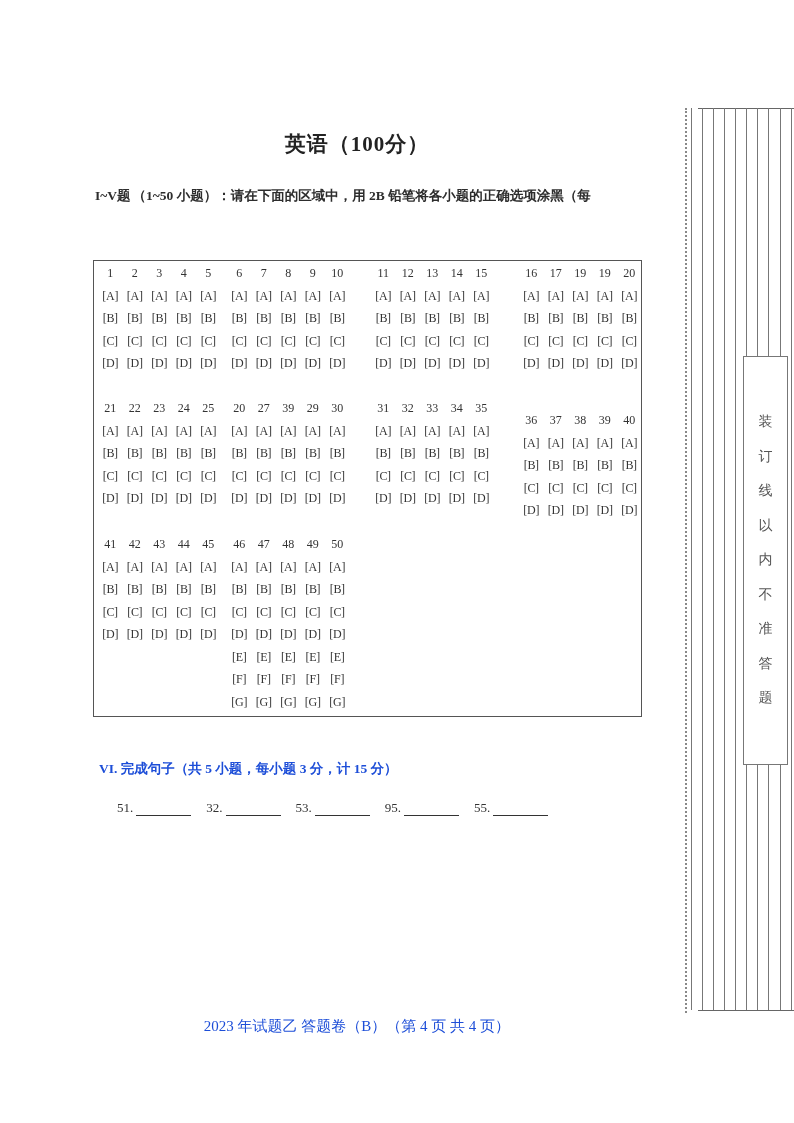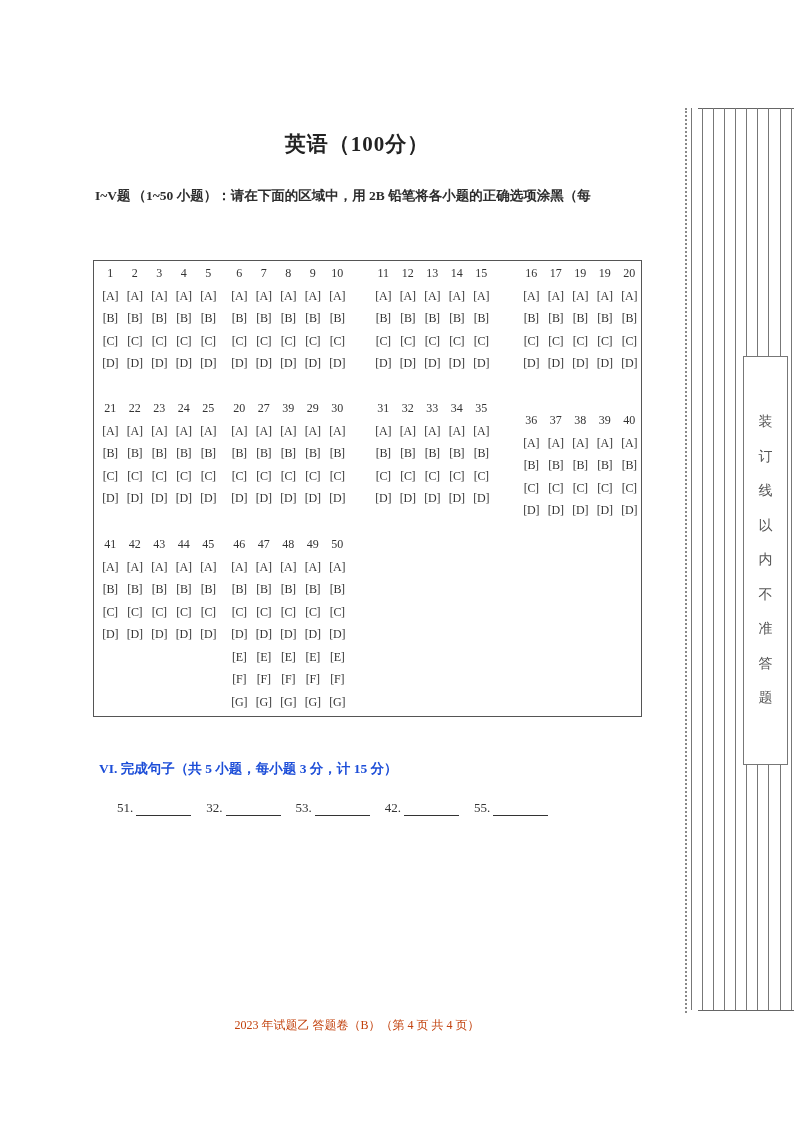--- a/index.html
+++ b/index.html
@@ -33,21 +33,21 @@
 
   .section6 {
     left: 92px; top: 760px; font-size: 13.5px; font-weight: bold; color: #1d4ed8;
   }
   .blanks { left: 110px; top: 800px; display: flex; font-size: 13px; color: #333; }
   .blank-item { display: flex; align-items: flex-end; margin-right: 15px; }
   .blank-line { display: inline-block; width: 55px; border-bottom: 1px solid #333; height: 13px; margin-left: 3px; }
 
   .footer {
     left: 0; width: 700px; top: 1017px; text-align: center;
-    font-size: 12px; color: #c2410c;
+    font-size: 15px; color: #1d4ed8;
   }
 
   
   .dotted {
     left: 678px; top: 108px; width: 0; height: 905px;
     border-left: 2px dotted #888;
   }
   .strip-line { position: absolute; width: 0; border-left: 1px solid #777; }
   .strip-top { left: 691px; top: 108px; width: 103px; height: 0; border-top: 1px solid #666; }
   .strip-bottom { left: 691px; top: 1010px; width: 103px; height: 0; border-top: 1px solid #666; }
@@ -476,21 +476,21 @@
   </div>
   <div class="blank-item">
     <span>32.</span>
     <span class="blank-line"></span>
   </div>
   <div class="blank-item">
     <span>53.</span>
     <span class="blank-line"></span>
   </div>
   <div class="blank-item">
-    <span>42.</span>
+    <span>95.</span>
     <span class="blank-line"></span>
   </div>
   <div class="blank-item">
     <span>55.</span>
     <span class="blank-line"></span>
   </div>
 </div>
 
 <div class="abs footer">2023 年试题乙  答题卷（B）（第 4 页  共 4 页）</div>
 

